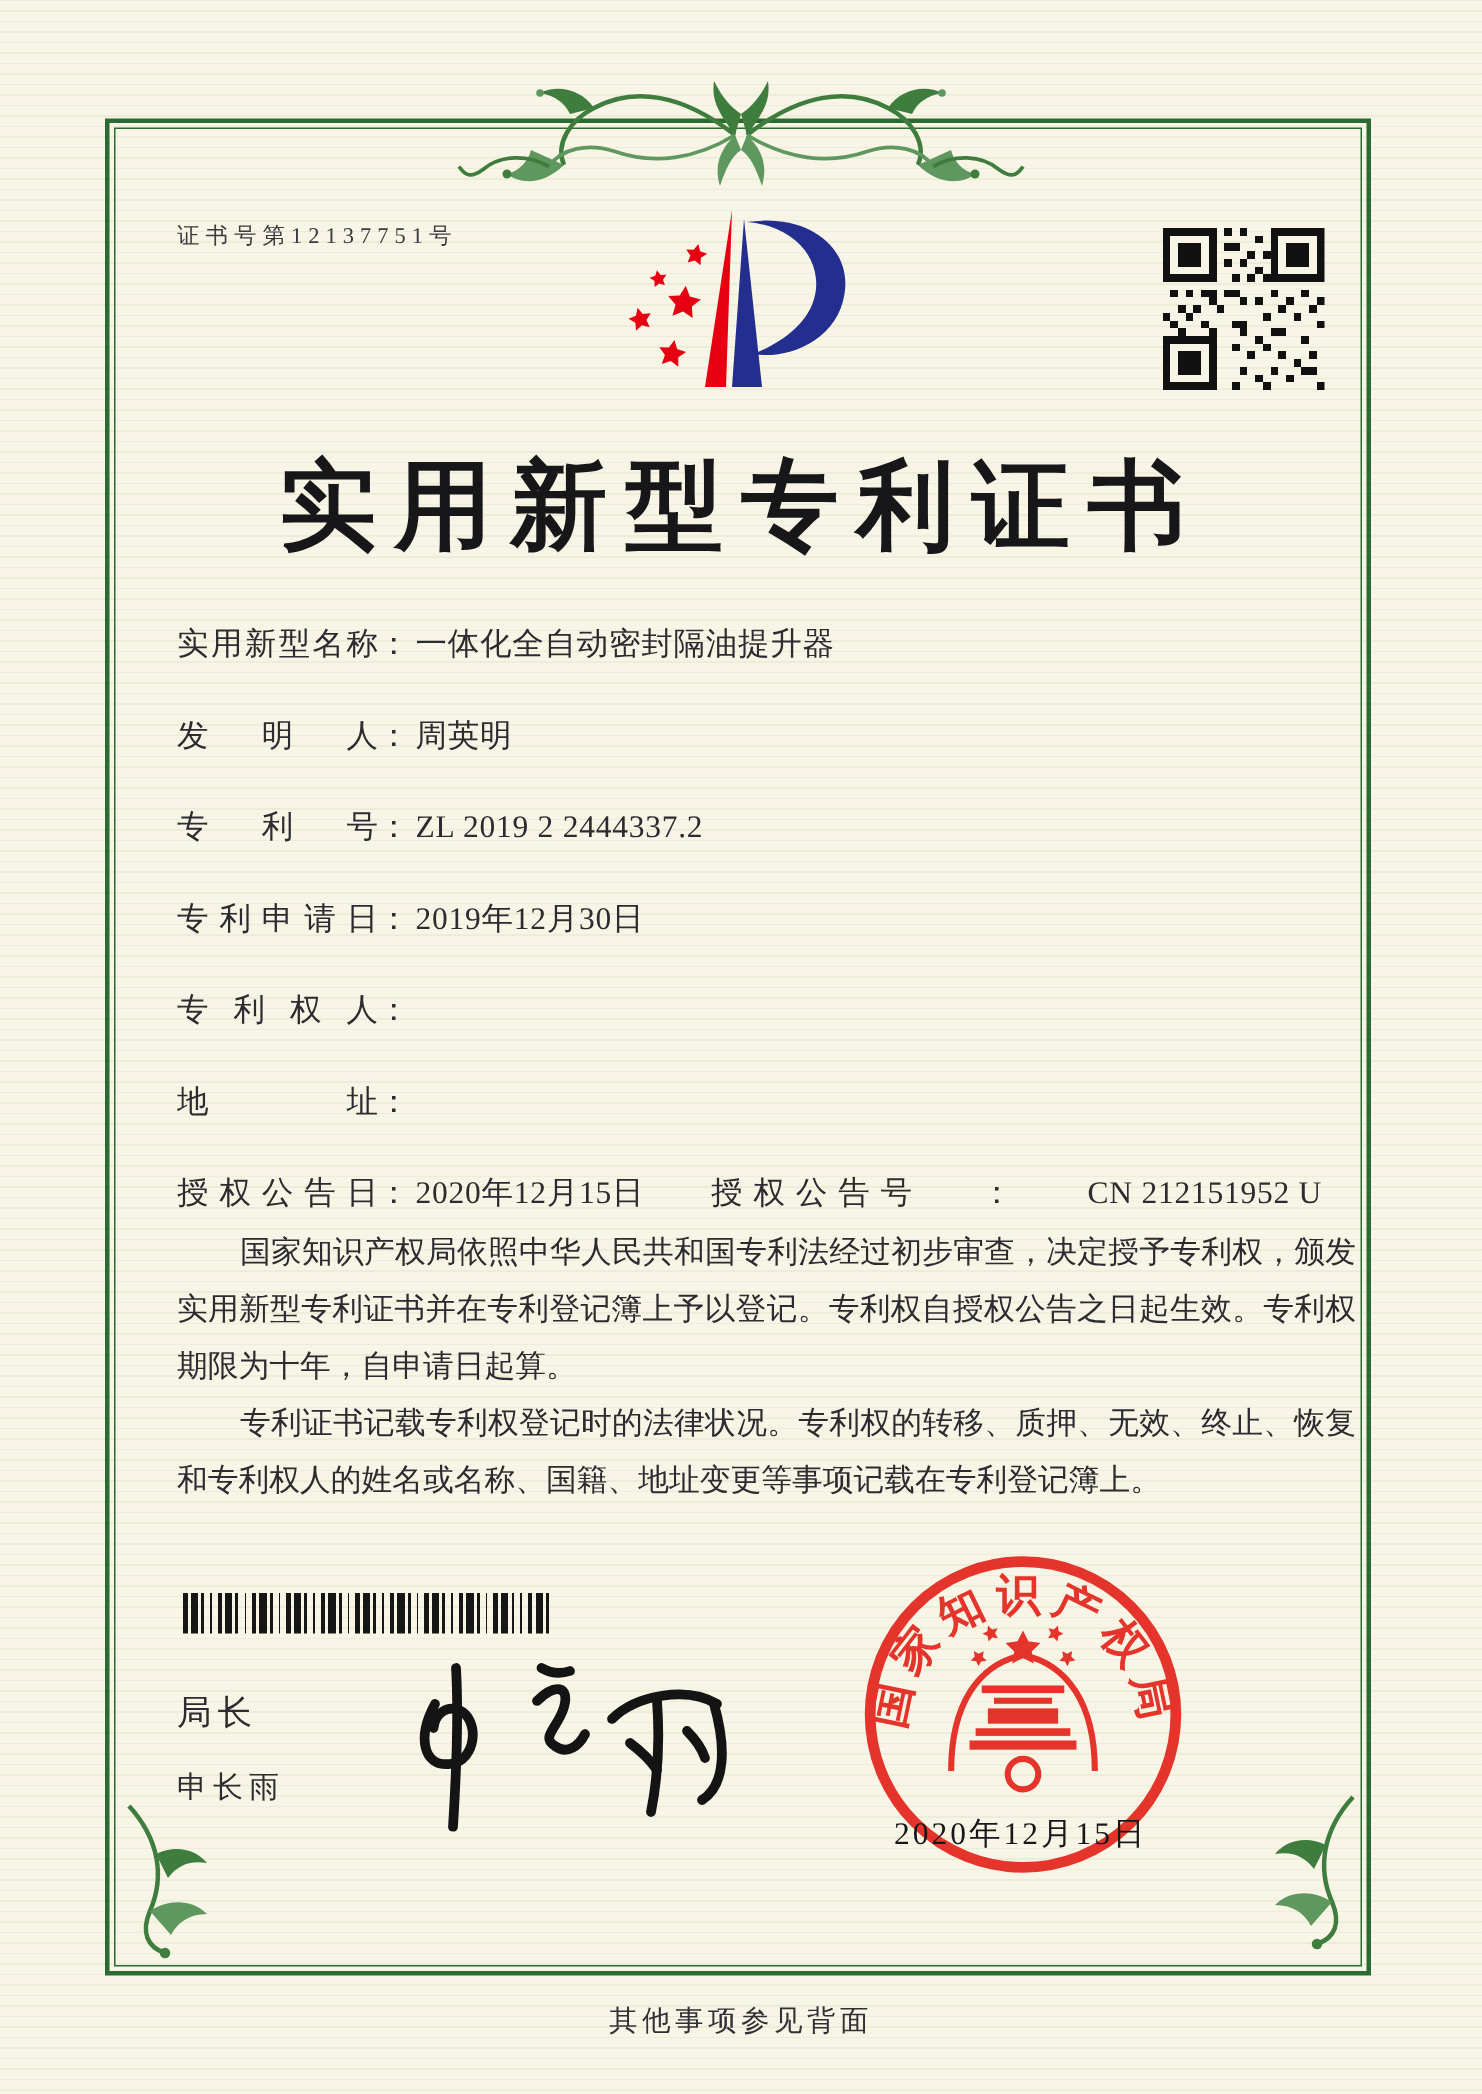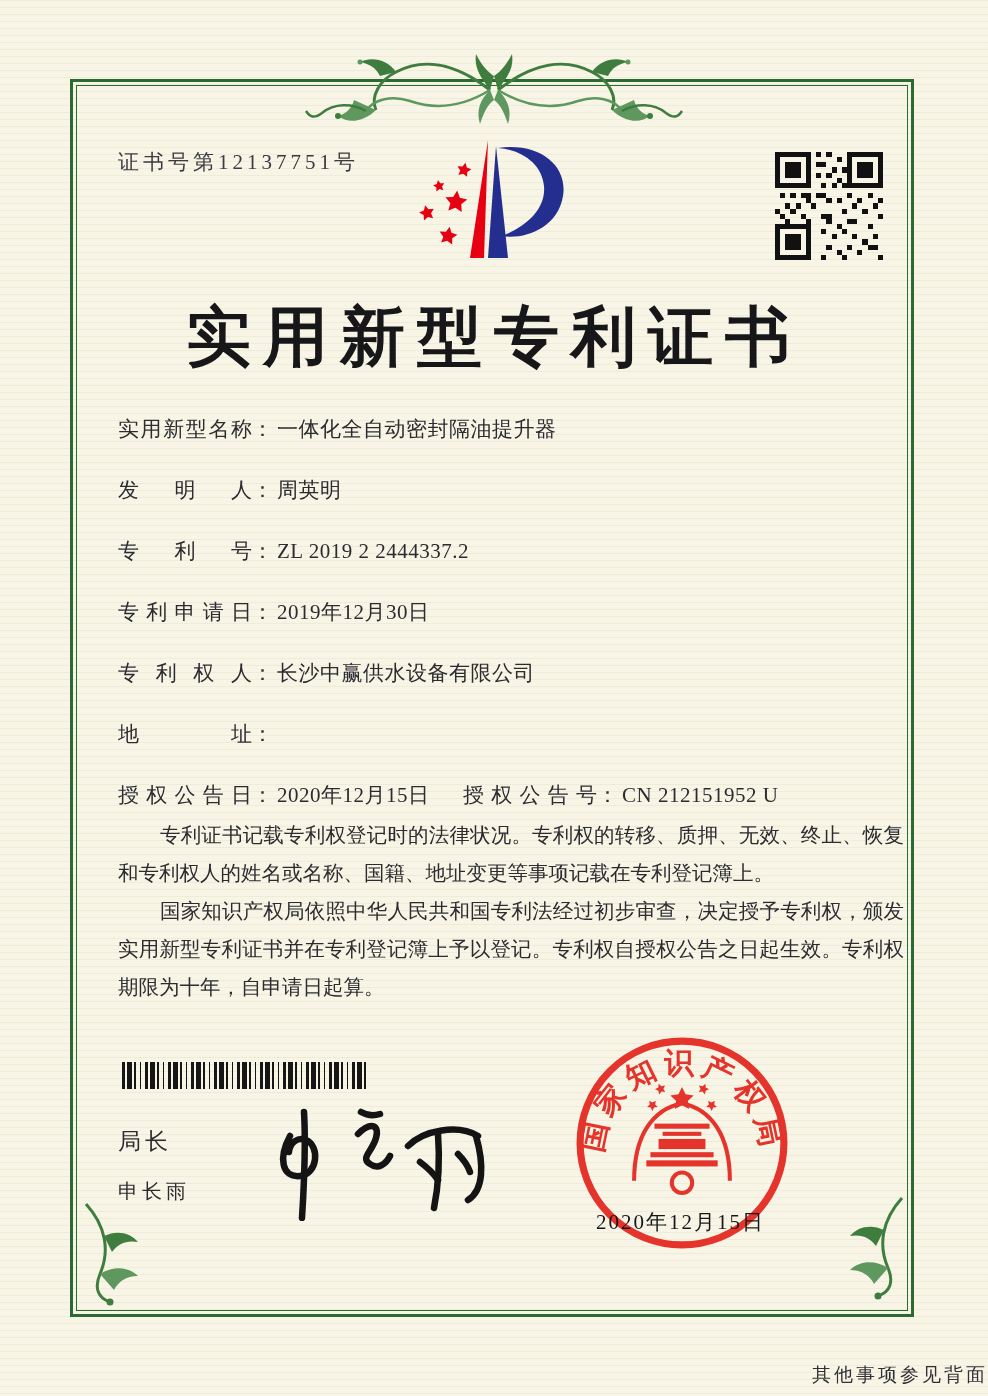--- a/index.html
+++ b/index.html
@@ -6,42 +6,42 @@
   .page{
     position:relative;width:988px;height:1396px;margin:0 auto;
     background:
       repeating-linear-gradient(180deg, rgba(168,198,150,.16) 0 1px, rgba(0,0,0,0) 1px 7px),
       #f8f5e6;
     font-family:"Liberation Serif","DejaVu Serif",serif;
     color:#2b2b30;overflow:hidden;
   }
   .frame{position:absolute;left:70px;top:79px;width:838px;height:1232px;border:3px solid #2c6a33;}
   .frame-inner{position:absolute;inset:3px;border:1px solid #2c6a33;}
-  .cert-no{position:absolute;left:118px;top:148px;font-size:21px;letter-spacing:4px;color:#3a3a40;}
+  .cert-no{position:absolute;left:118px;top:148px;font-size:15px;letter-spacing:4px;color:#3a3a40;}
   .logo{position:absolute;left:412px;top:136px;width:160px;height:130px;}
   .qr{position:absolute;left:775px;top:152px;width:108px;height:108px;}
   .title{position:absolute;left:0;top:293px;width:100%;text-align:center;
          font-size:65px;font-weight:bold;letter-spacing:12px;color:#17171a;}
   .fields{position:absolute;left:118px;top:414px;width:792px;font-size:21px;}
   .frow{display:flex;align-items:baseline;line-height:30px;margin-bottom:31px;position:relative;white-space:nowrap;}
   .flabel{display:inline-block;width:134px;text-align:justify;text-align-last:justify;}
   .fcolon{margin:0 4px 0 0;}
   .fvalue{letter-spacing:.5px;}
-  .grant-group{position:absolute;left:345px;top:0;display:flex;align-items:flex-end;}
+  .grant-group{position:absolute;left:356px;top:0;display:flex;align-items:flex-end;gap:46px;}
   .paras{position:absolute;left:118px;top:816px;width:786px;font-size:20.5px;line-height:38px;text-align:justify;}
   .paras p{margin:0;text-indent:2.05em;}
   .barcode{position:absolute;left:122px;top:1062px;width:248px;height:27px;
     background:repeating-linear-gradient(90deg,#161616 0 3px,rgba(0,0,0,0) 3px 5px,#161616 5px 10px,rgba(0,0,0,0) 10px 12px,#161616 12px 14px,rgba(0,0,0,0) 14px 18px,#161616 18px 19px,rgba(0,0,0,0) 19px 23px);}
   .officer-title{position:absolute;left:118px;top:1126px;font-size:23px;letter-spacing:4px;}
   .officer-name{position:absolute;left:118px;top:1178px;font-size:20px;letter-spacing:4px;}
   .signature{position:absolute;left:262px;top:1106px;width:240px;height:115px;}
   .seal{position:absolute;left:575px;top:1036px;width:214px;height:214px;opacity:.93;}
   .seal-date{position:absolute;left:596px;top:1208px;font-size:21px;letter-spacing:2px;color:#17171a;z-index:3;}
   .page-num{position:absolute;left:0;top:1278px;width:100%;text-align:center;font-size:17px;letter-spacing:2px;color:#2f2f33;}
-  .back-note{position:absolute;left:0;top:1334px;width:100%;text-align:right;font-size:19px;letter-spacing:3px;color:#303036;margin-top:28px;}
+  .back-note{position:absolute;left:0;top:1334px;width:100%;text-align:center;font-size:19px;letter-spacing:3px;color:#303036;}
   .ornament-top{position:absolute;left:304px;top:38px;width:380px;height:100px;z-index:2;}
   .ornament-bl{position:absolute;left:76px;top:1196px;width:80px;height:110px;z-index:2;}
   .ornament-br{position:absolute;left:832px;top:1190px;width:80px;height:110px;z-index:2;transform:scaleX(-1);}
 </style>
 </head>
 <body>
 
 <div class="page">
 
   <svg width="0" height="0" style="position:absolute">
@@ -192,41 +192,40 @@
         <span class="fvalue">ZL 2019 2 2444337.2</span>
     </div>
     <div class="frow">
       <span class="flabel">专利申请日</span>
         <span class="fcolon">：</span>
         <span class="fvalue">2019年12月30日</span>
     </div>
     <div class="frow">
       <span class="flabel">专利权人</span>
         <span class="fcolon">：</span>
-        <span class="fvalue">长沙中赢供水设备有限公司</span>
     </div>
     <div class="frow">
       <span class="flabel">地址</span>
         <span class="fcolon">：</span>
     </div>
     <div class="frow">
       <span class="flabel">授权公告日</span>
         <span class="fcolon">：</span>
         <span class="fvalue">2020年12月15日</span>
       <span class="grant-group">
         <span class="flabel">授权公告号</span>
           <span class="fcolon">：</span>
           <span class="fvalue">CN 212151952 U</span>
       </span>
     </div>
   </div>
 
   <div class="paras">
+    <p>国家知识产权局依照中华人民共和国专利法经过初步审查，决定授予专利权，颁发实用新型专利证书并在专利登记簿上予以登记。专利权自授权公告之日起生效。专利权期限为十年，自申请日起算。</p>
     <p>专利证书记载专利权登记时的法律状况。专利权的转移、质押、无效、终止、恢复和专利权人的姓名或名称、国籍、地址变更等事项记载在专利登记簿上。</p>
-    <p>国家知识产权局依照中华人民共和国专利法经过初步审查，决定授予专利权，颁发实用新型专利证书并在专利登记簿上予以登记。专利权自授权公告之日起生效。专利权期限为十年，自申请日起算。</p>
   </div>
 
   <div class="barcode"></div>
 
   <div class="officer-title">局长</div>
   <div class="officer-name">申长雨</div>
 
   <svg class="signature" viewBox="0 0 240 115">
     <g fill="none" stroke="#141414" stroke-width="6.5" stroke-linecap="round">
       <path d="M28 30 C16 52 20 72 38 70 C56 68 58 40 44 34 C36 31 28 36 27 46"></path>

